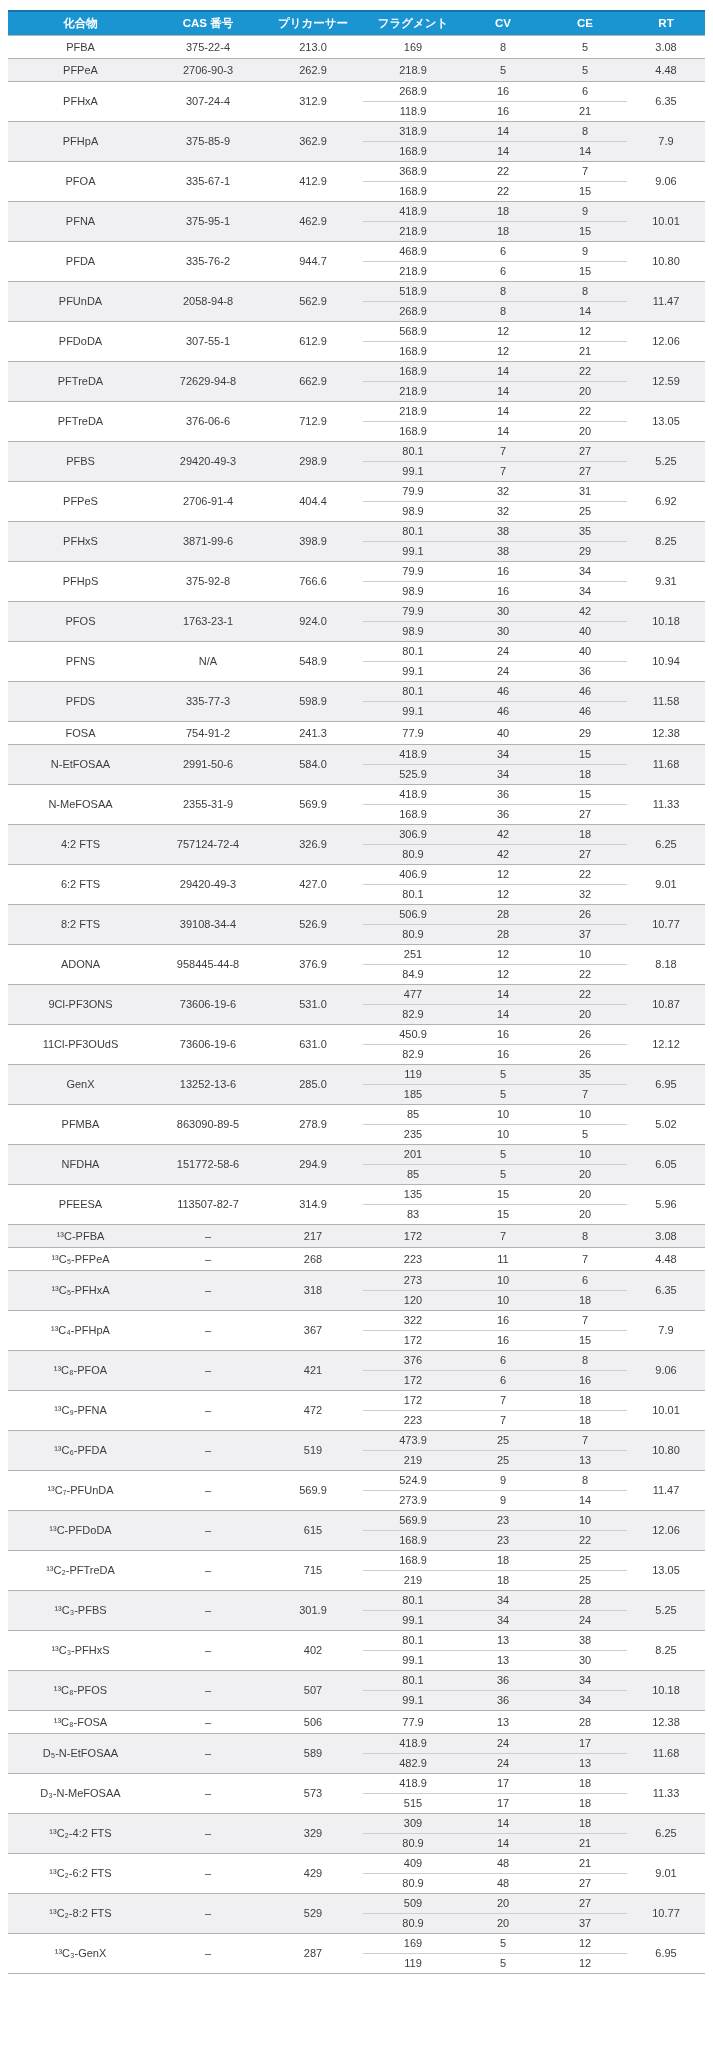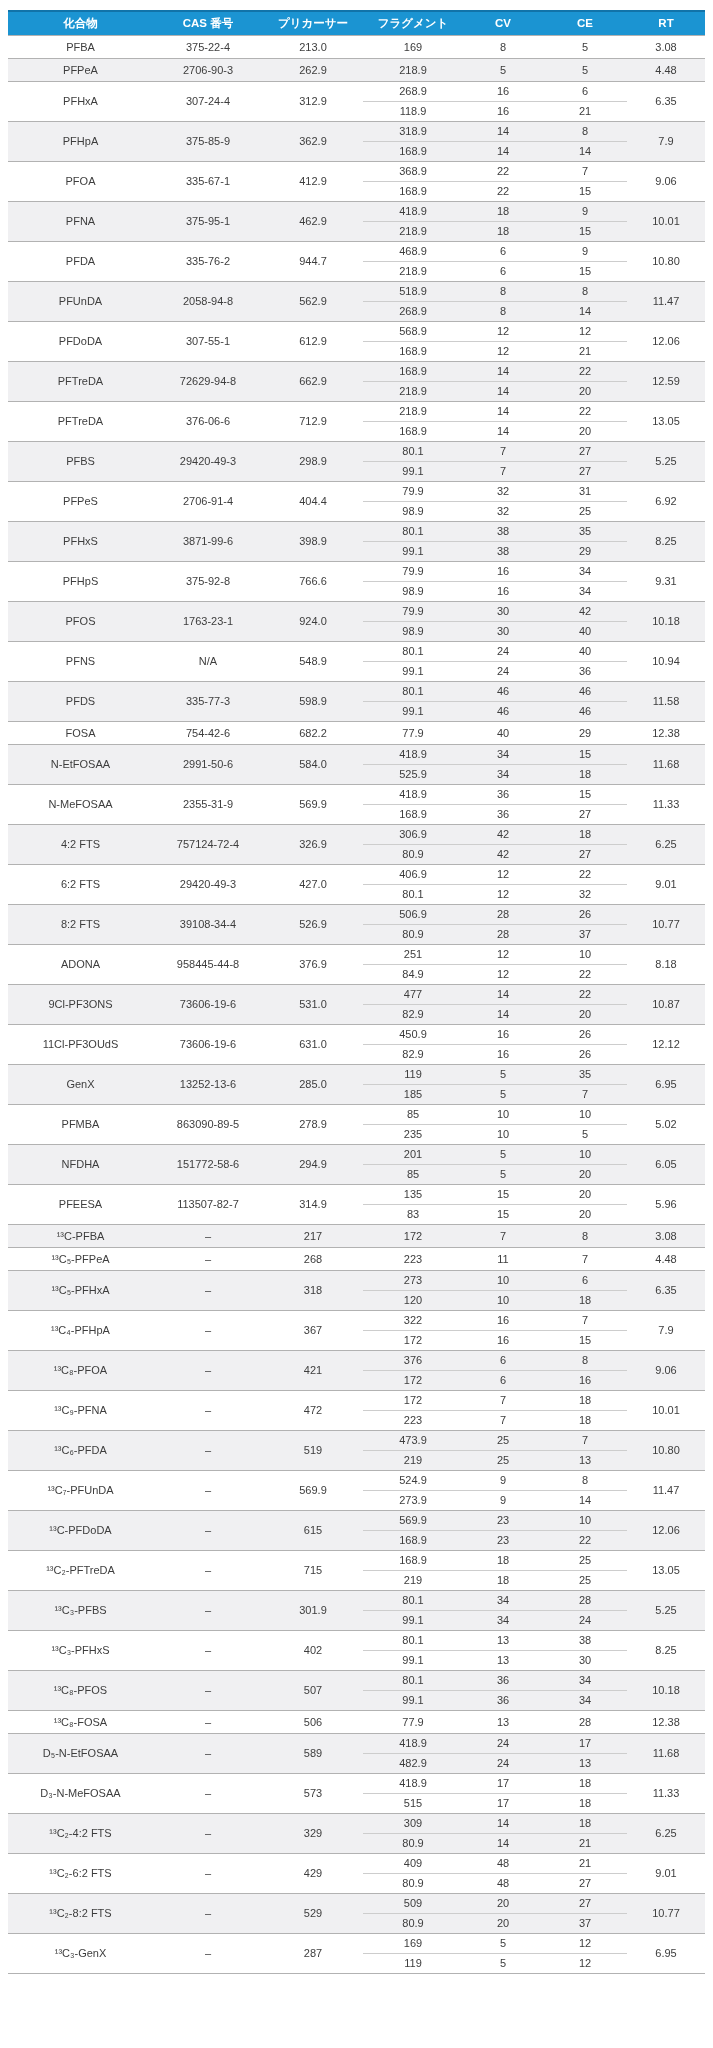--- a/index.html
+++ b/index.html
@@ -316,22 +316,22 @@
           <td>46</td>
           <td rowspan="2">11.58</td>
         </tr>
         <tr class="stripe">
           <td class="frag-sep">99.1</td>
           <td class="frag-sep">46</td>
           <td class="frag-sep">46</td>
         </tr>
         <tr class="group-start single">
           <td>FOSA</td>
-          <td>754-42-6</td>
-          <td>682.2</td>
+          <td>754-91-2</td>
+          <td>241.3</td>
           <td>77.9</td>
           <td>40</td>
           <td>29</td>
           <td>12.38</td>
         </tr>
         <tr class="stripe group-start">
           <td rowspan="2">N-EtFOSAA</td>
           <td rowspan="2">2991-50-6</td>
           <td rowspan="2">584.0</td>
           <td>418.9</td>

